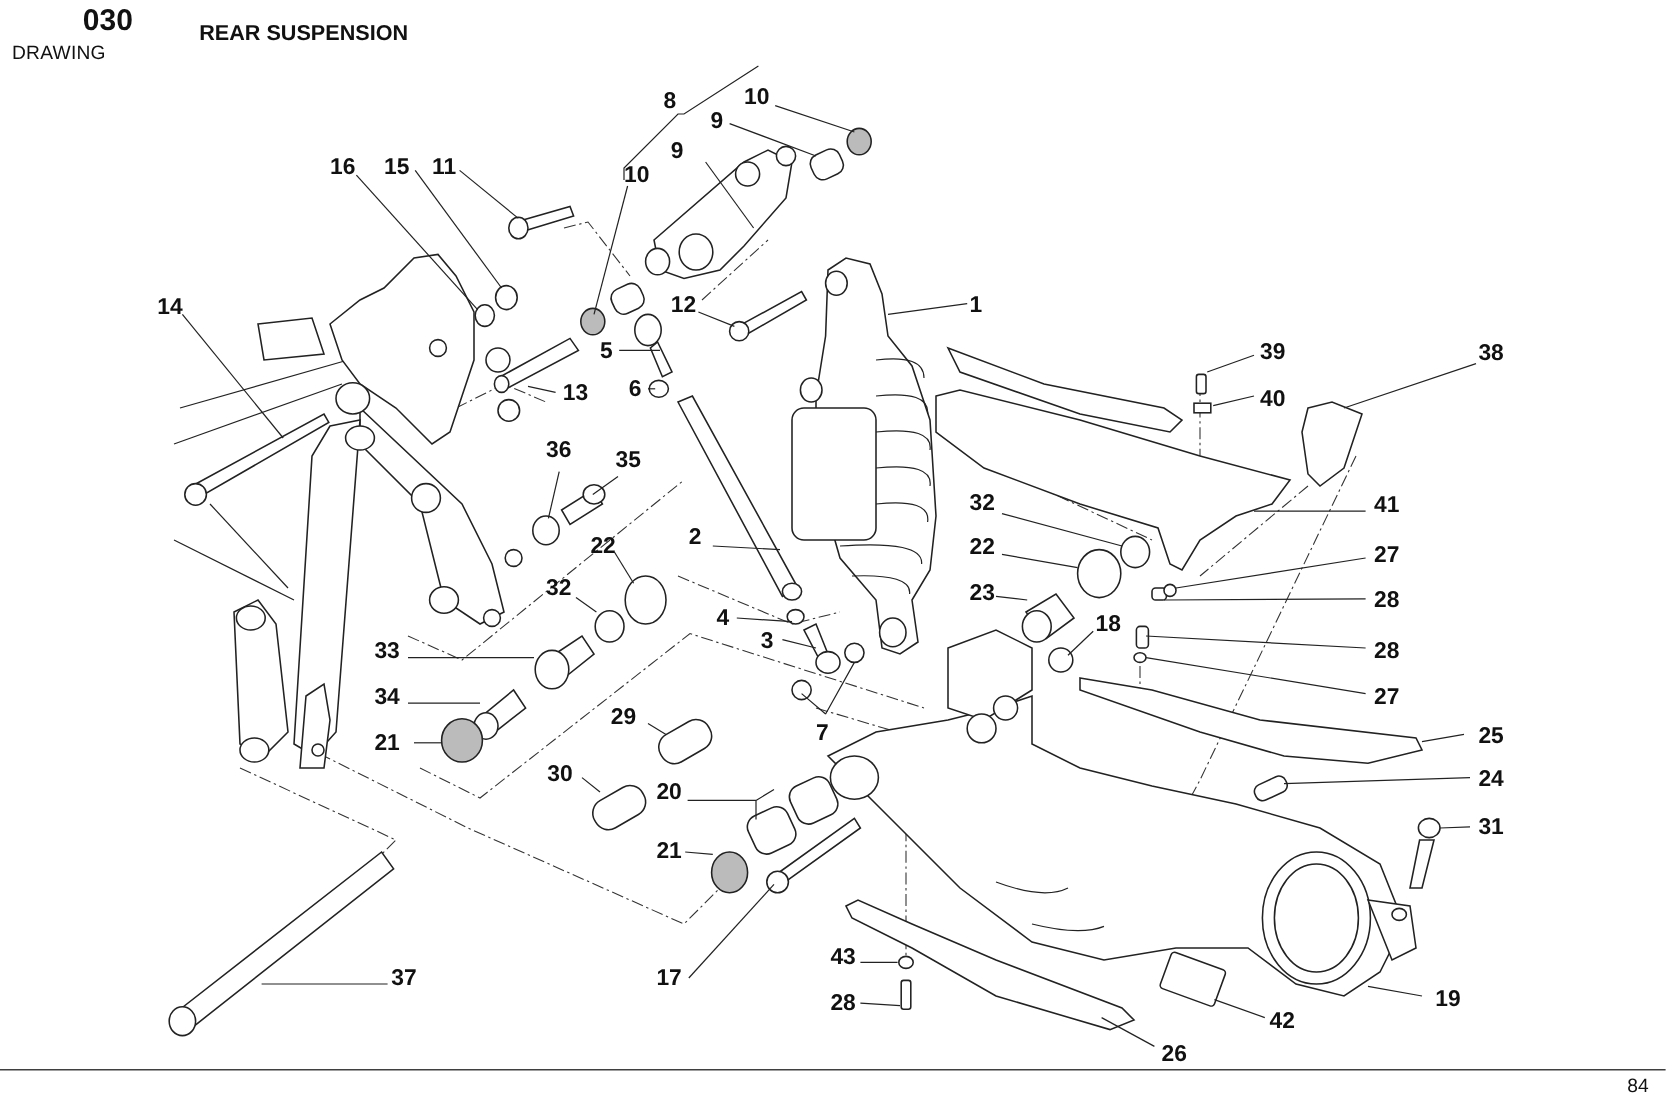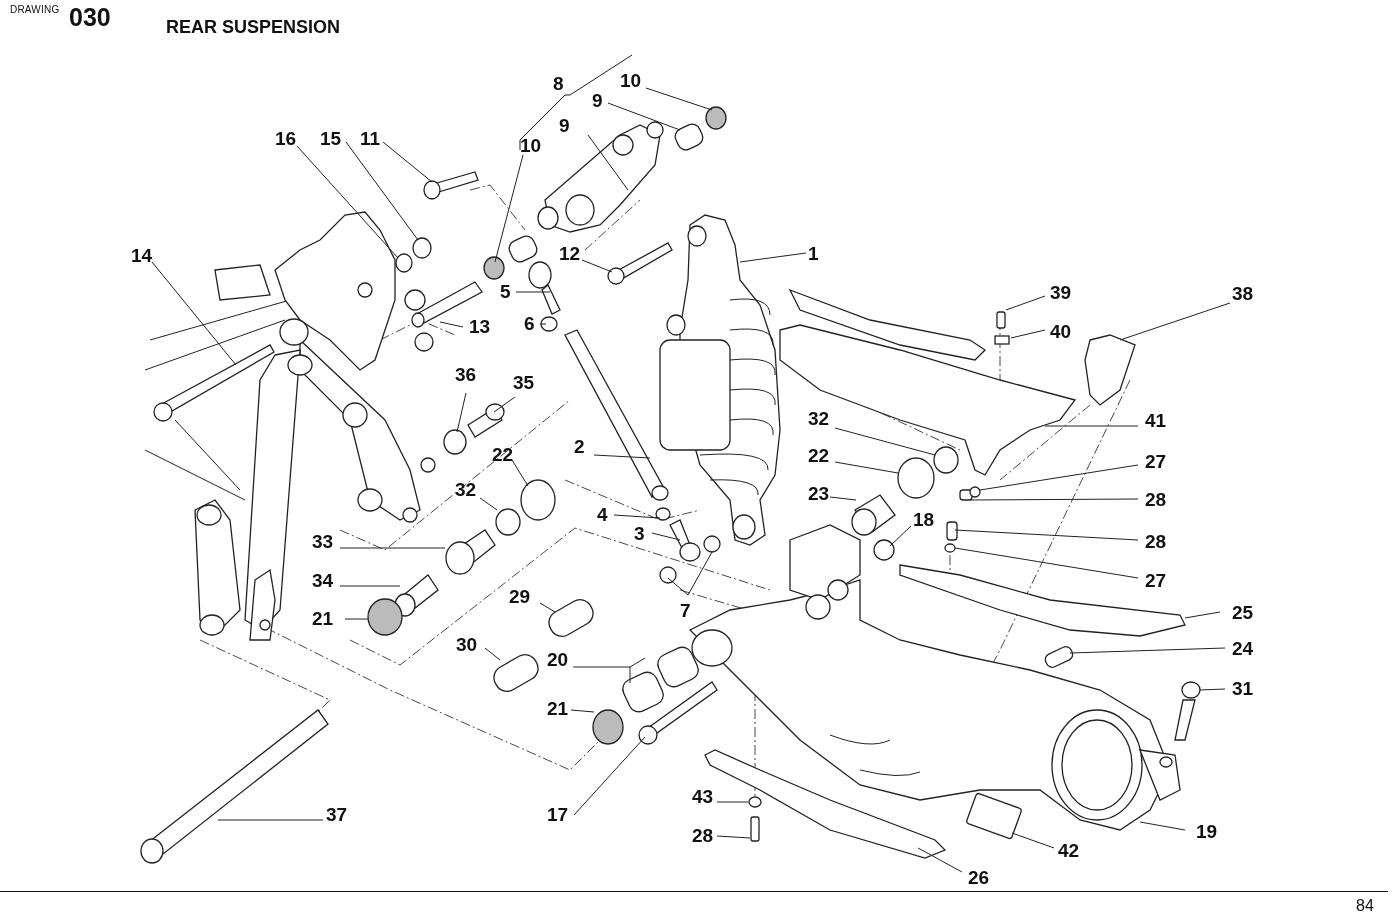--- a/index.html
+++ b/index.html
@@ -1,17 +1,17 @@
 <!DOCTYPE html>
 <html><head>
 <meta charset="utf-8">
 <style>
   html,body{margin:0;padding:0;background:#fff;}
   body{width:1397px;height:920px;position:relative;overflow:hidden;font-family:"Liberation Sans",sans-serif;color:#111;}
-  #hdr-drawing{position:absolute;left:10px;top:4px;font-size:10px;letter-spacing:0.2px;}
+  #hdr-drawing{position:absolute;left:10px;top:36px;font-size:16px;letter-spacing:0.2px;}
   #hdr-num{position:absolute;left:69px;top:3px;font-size:25px;font-weight:bold;}
   #hdr-title{position:absolute;left:166px;top:17px;font-size:18px;font-weight:bold;}
   #footer-rule{position:absolute;left:0;top:891px;width:1388px;height:1px;background:#111;}
   #page-num{position:absolute;left:1356px;top:897px;font-size:16px;}
   svg#art{position:absolute;left:0;top:0;}
   .lbl{font-family:"Liberation Sans",sans-serif;font-weight:bold;font-size:19px;fill:#111;}
   .p{fill:#fff;stroke:#222;stroke-width:1.3;}
   .pg{fill:#bbb;stroke:#222;stroke-width:1.3;}
   .ln{stroke:#222;stroke-width:1;fill:none;}
   .dash{stroke:#333;stroke-width:0.9;fill:none;stroke-dasharray:10 3 2 3;}

